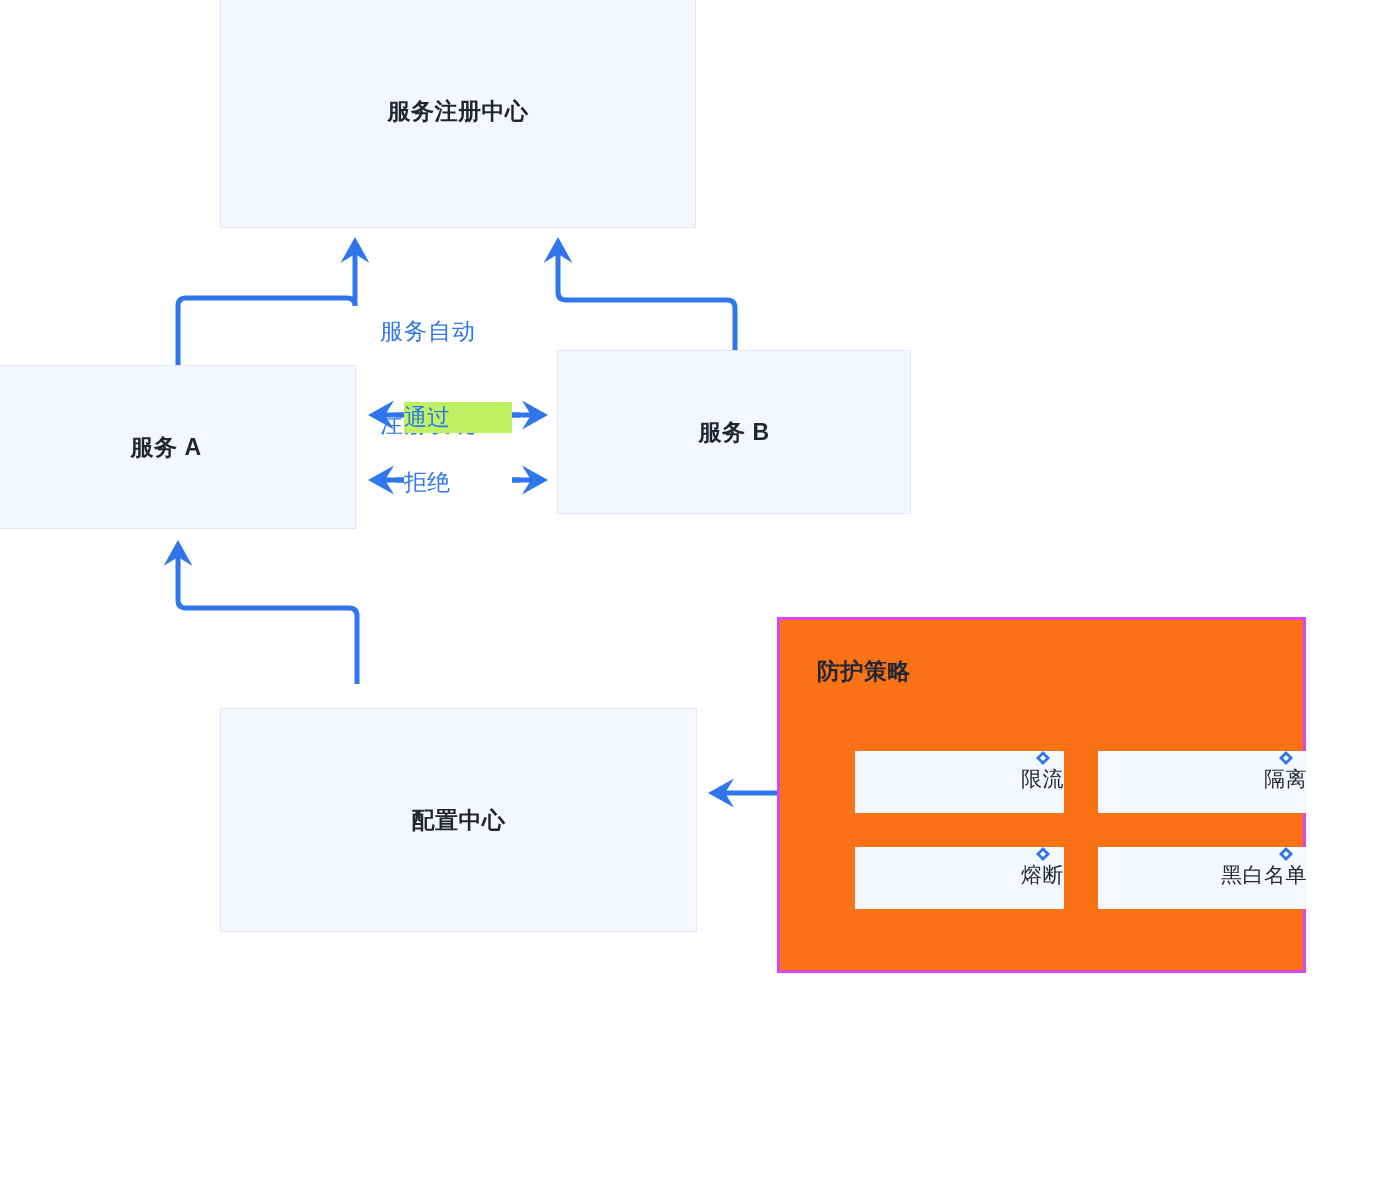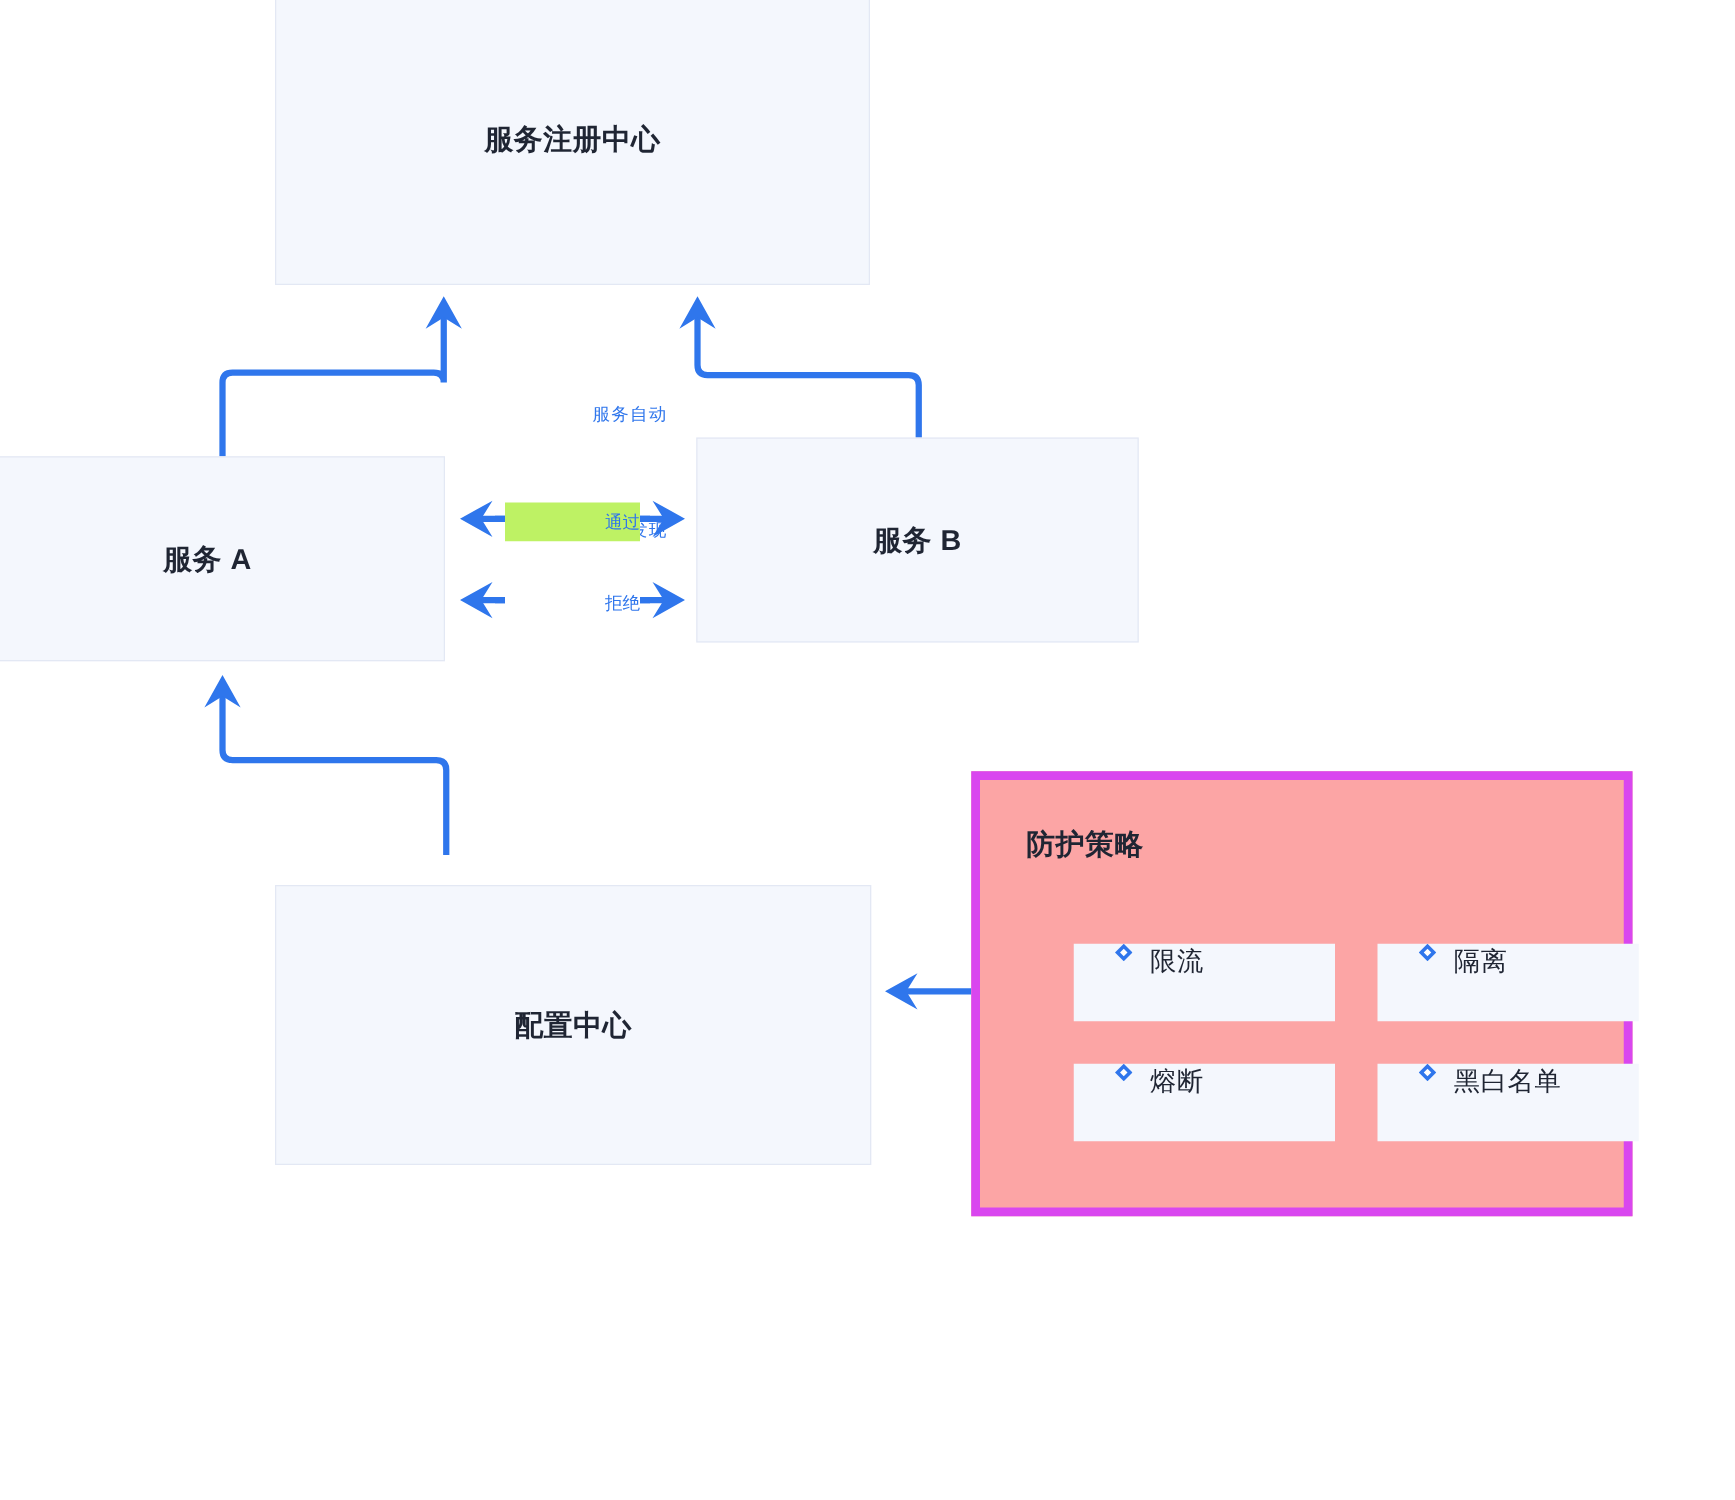--- a/index.html
+++ b/index.html
@@ -68,23 +68,23 @@
     top: 0;
     width: 1388px;
     height: 1200px;
     pointer-events: none;
   }
 
   
   .edge-label {
     position: absolute;
     color: #2f76ec;
-    font-size: 14px;
+    font-size: 23px;
     line-height: 31px;
-    text-align: right;
+    text-align: left;
     white-space: pre;
   }
   #label-register {
     left: 380px;
     top: 254px;
     width: 154px;
     letter-spacing: 1px;
   }
   #label-allow {
     left: 404px;
@@ -100,22 +100,22 @@
   }
 
   
   #policy-panel {
     position: absolute;
     left: 777px;
     top: 617px;
     width: 529px;
     height: 356px;
     box-sizing: border-box;
-    background: #fca5a5;
-    border: 7px solid #d946ef;
+    background: #f97316;
+    border: 3px solid #d946ef;
   }
   #policy-title {
     position: absolute;
     left: 37px;
     top: 36px;
     font-size: 23px;
     font-weight: 700;
     color: #1f2533;
     letter-spacing: 0.5px;
   }
@@ -126,23 +126,24 @@
     width: 456px;
     display: grid;
     grid-template-columns: 209px 209px;
     grid-auto-rows: 62px;
     column-gap: 34px;
     row-gap: 34px;
   }
   .policy-tag {
     background: #f4f7fd;
     display: flex;
-    align-items: flex-start;
+    align-items: flex-end;
     padding-left: 33px;
     box-sizing: border-box;
+    flex-direction: column;
   }
   .diamond-icon {
     width: 14px;
     height: 14px;
     flex: 0 0 14px;
     margin-right: 14px;
     position: relative;
   }
   .diamond-icon svg { display: block; }
   .policy-tag-label {

